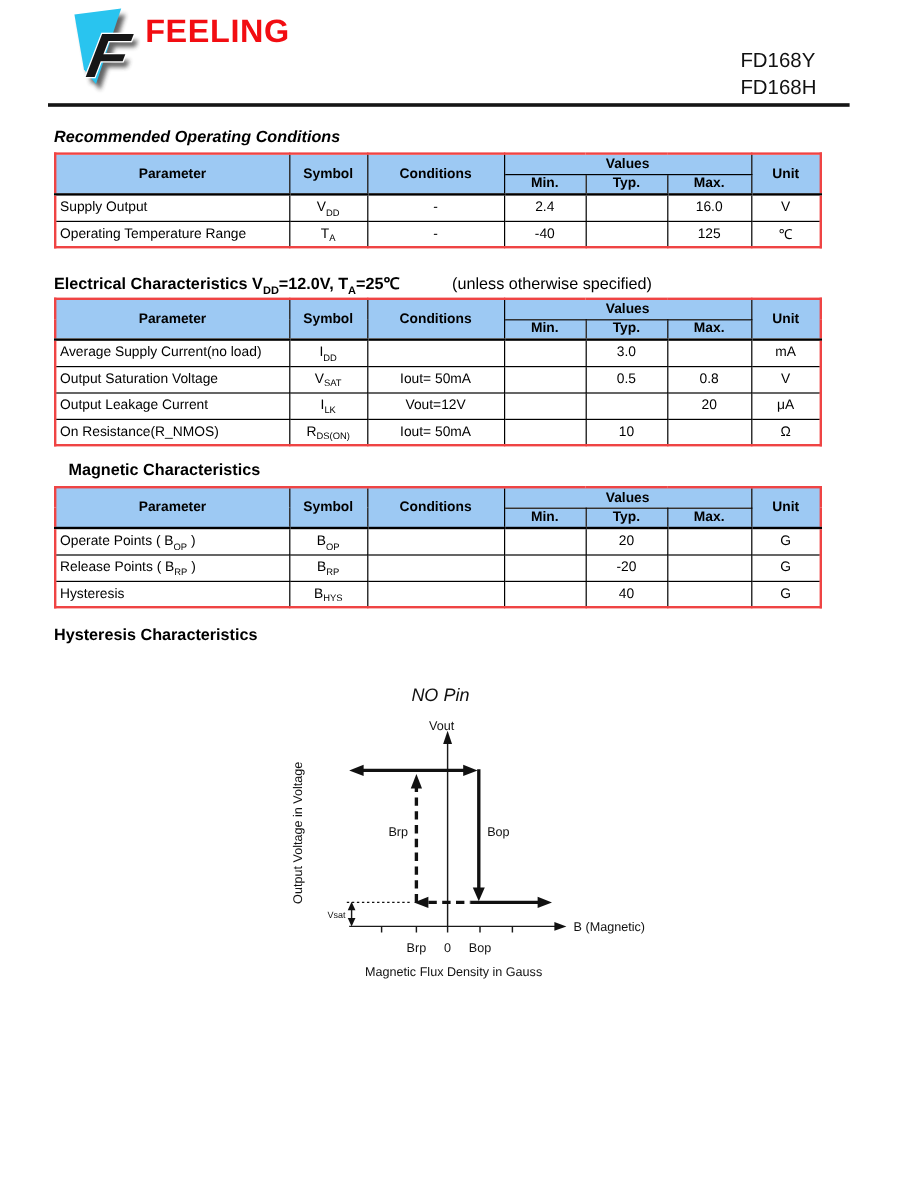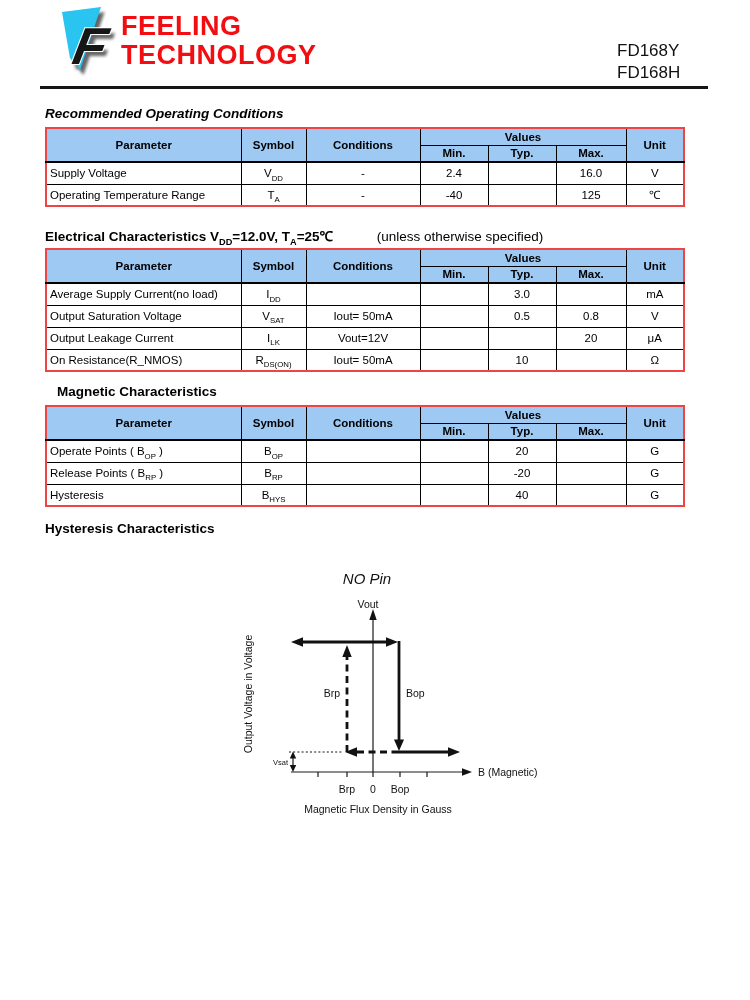--- a/index.html
+++ b/index.html
@@ -60,21 +60,20 @@
     <g filter="url(#lblur)" opacity="0.75" transform="translate(3.5,5)">
       <polygon points="7,7 46,2 25,65 15,53" fill="#333"></polygon>
       <text transform="translate(13,59) skewX(-21)" font-size="52" font-weight="bold" fill="#333" font-family="Liberation Sans, sans-serif">F</text>
     </g>
     <polygon points="7,7 46,2 25,65 15,53" fill="#29c4ef"></polygon>
     <text transform="translate(13,59) skewX(-21)" font-size="52" font-weight="bold" fill="#161616" stroke="#ffffff" stroke-width="2.2" paint-order="stroke" font-family="Liberation Sans, sans-serif">F</text>
   </svg>
 
   <div class="brand">
     <div>FEELING</div>
-    <div>TECHNOLOGY</div>
   </div>
 
   <div class="parts">
     <div>FD168Y</div>
     <div>FD168H</div>
   </div>
 
   <div class="head-rule"></div>
 
   <div class="sec-head" id="h-rec">
@@ -100,21 +99,21 @@
             <th colspan="1" rowspan="2">Unit</th>
           </tr>
           <tr>
             <th>Min.</th>
             <th>Typ.</th>
             <th>Max.</th>
           </tr>
         </thead>
         <tbody>
           <tr>
-            <td class="param">Supply Voltage</td>
+            <td class="param">Supply Output</td>
             <td>V<sub>DD</sub></td>
             <td>-</td>
             <td>2.4</td>
             <td></td>
             <td>16.0</td>
             <td>V</td>
           </tr>
           <tr>
             <td class="param">Operating Temperature Range</td>
             <td>T<sub>A</sub></td>

